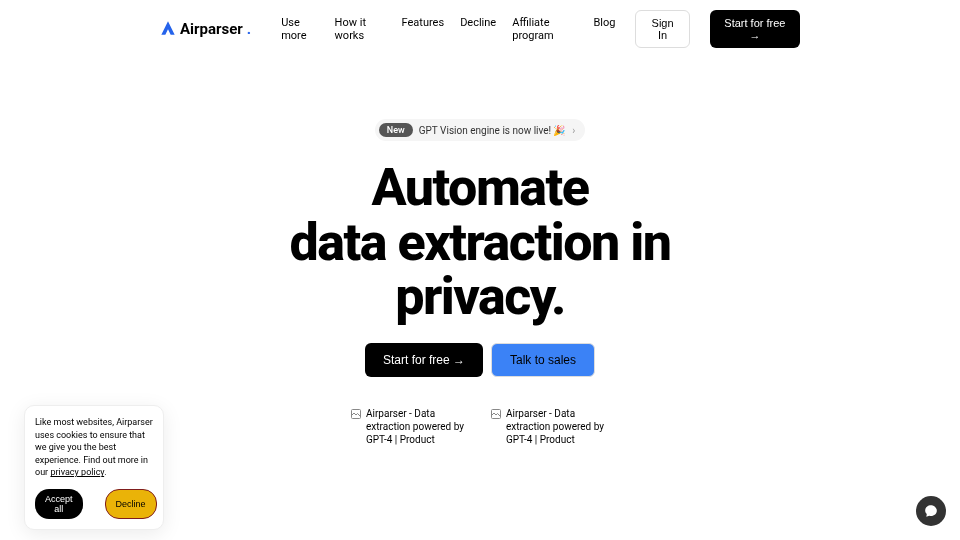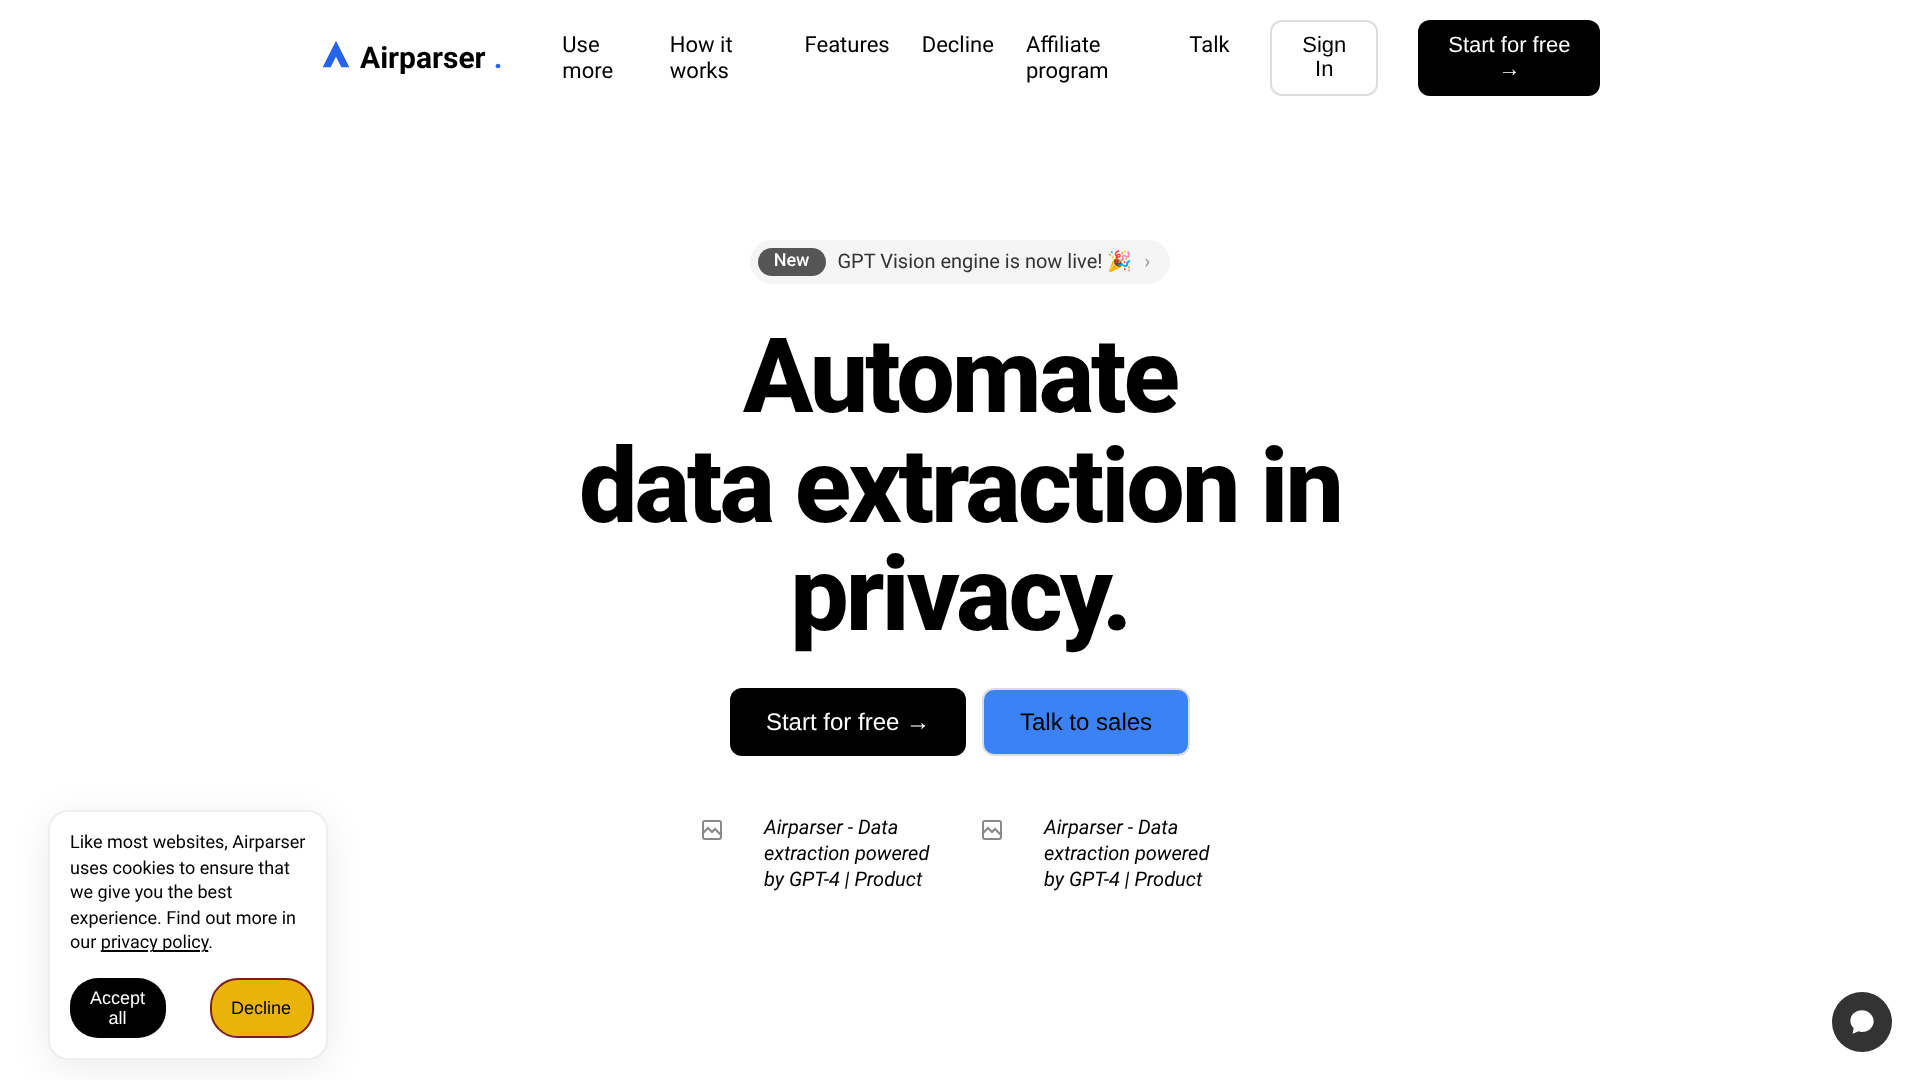--- a/index.html
+++ b/index.html
@@ -141,27 +141,26 @@
       color: #000;
     }
     .img-strip {
       display: flex;
       justify-content: center;
       gap: 20px;
     }
     .img-placeholder {
       display: flex;
       align-items: flex-start;
-      gap: 20px;
+      gap: 4px;
       font-size: 10px;
       color: #000;
       max-width: 120px;
       text-align: left;
       line-height: 1.3;
-      font-style: italic;
     }
     .img-icon {
       width: 12px;
       height: 12px;
       flex-shrink: 0;
       margin-top: 1px;
     }
     .cookie-banner {
       position: absolute;
       bottom: 10px;
@@ -236,21 +235,21 @@
     </span>
     <span>Airparser</span>
       <span class="logo-dot">.</span>
   </div>
   <nav class="nav">
     <a href="#">Use more</a>
     <a href="#">How it works</a>
     <a href="#">Features</a>
     <a href="#">Decline</a>
     <a href="#">Affiliate program</a>
-    <a href="#">Talk</a>
+    <a href="#">Blog</a>
   </nav>
   <div class="header-right">
     <button class="btn-outline">Sign In</button>
     <button class="btn-dark">Start for free →</button>
   </div>
 </header>
 
 <main class="hero">
   <div class="badge">
     <span class="badge-new">New</span>

